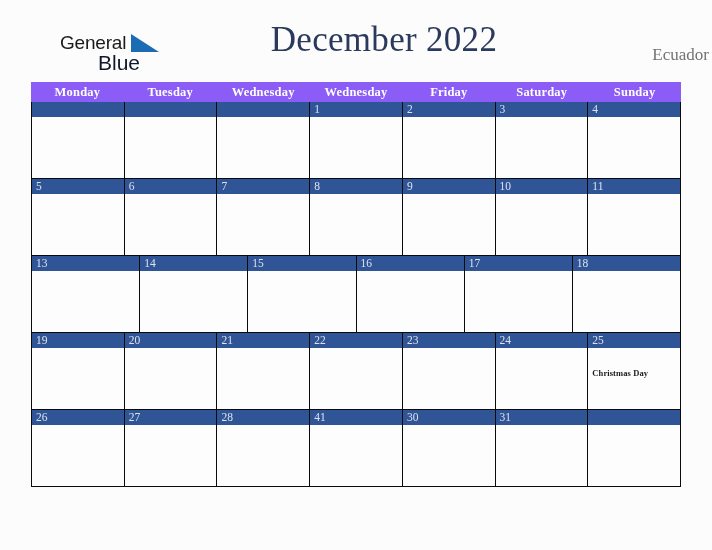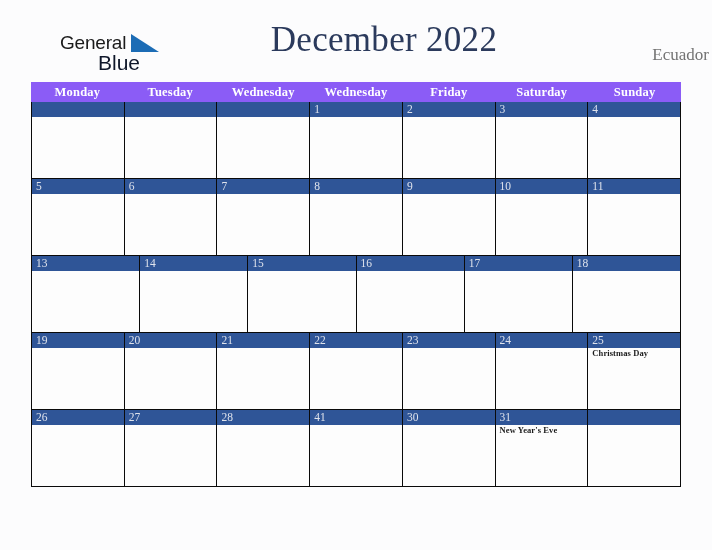--- a/index.html
+++ b/index.html
@@ -134,21 +134,21 @@
     box-sizing: border-box;
   }
   .cal-daynum {
     color: #dfe3ec;
     font-size: 11.5px;
     font-family: "Liberation Serif", serif;
     line-height: 15px;
   }
   .cal-body {
     flex: 1 1 auto;
-    padding: 0 3px 0 4px;
+    padding: 20px 3px 0 4px;
     box-sizing: border-box;
     overflow: hidden;
   }
   .cal-event {
     font-size: 8.5px;
     font-weight: bold;
     color: #1b1b1b;
     font-family: "Liberation Serif", serif;
     line-height: 11px;
     letter-spacing: 0.1px;
@@ -382,23 +382,20 @@
         <div class="cal-cell">
           <div class="cal-daybar">
             <span class="cal-daynum">30</span>
           </div>
           <div class="cal-body"></div>
         </div>
         <div class="cal-cell">
           <div class="cal-daybar">
             <span class="cal-daynum">31</span>
           </div>
-          <div class="cal-body">
-            <div class="cal-event">New Year's Eve</div>
-          </div>
         </div>
         <div class="cal-cell">
           <div class="cal-daybar">
             <span class="cal-daynum"></span>
           </div>
           <div class="cal-body"></div>
         </div>
       </div>
     </div>
 </div>

